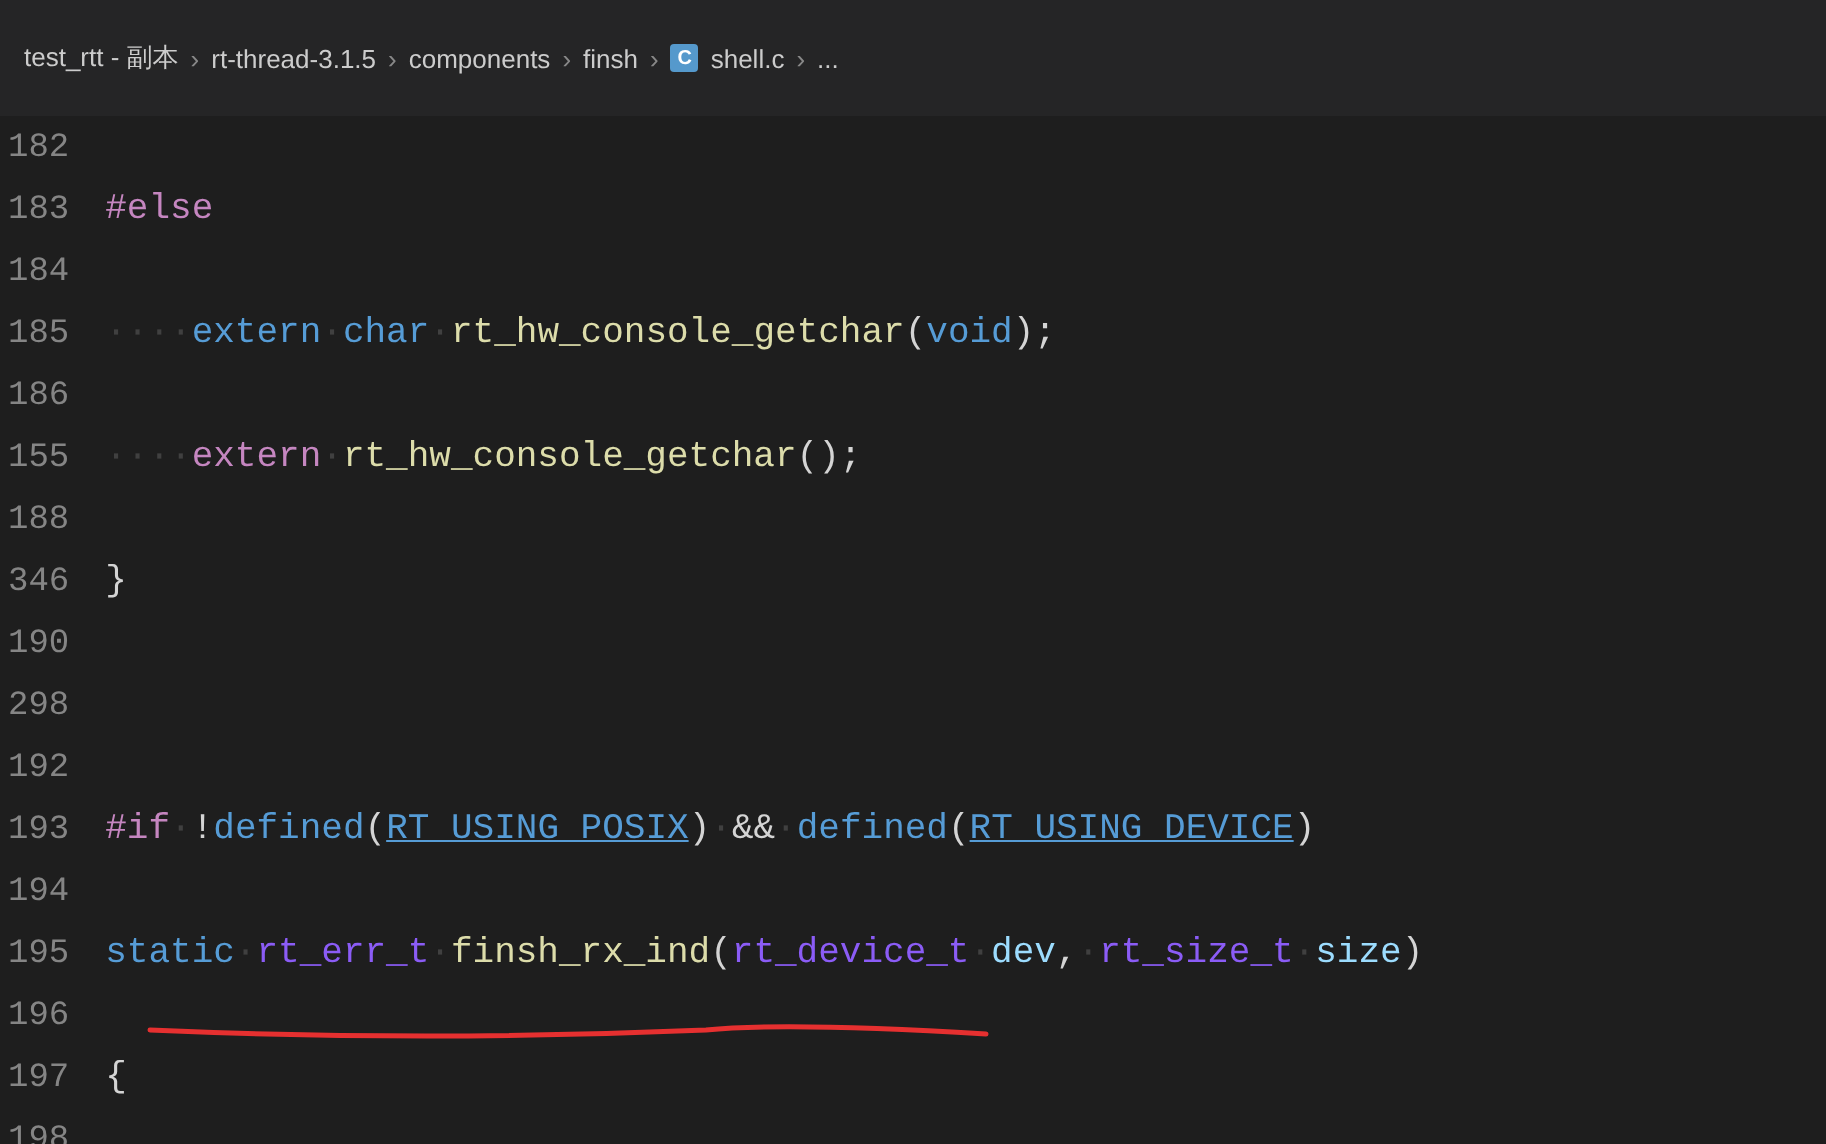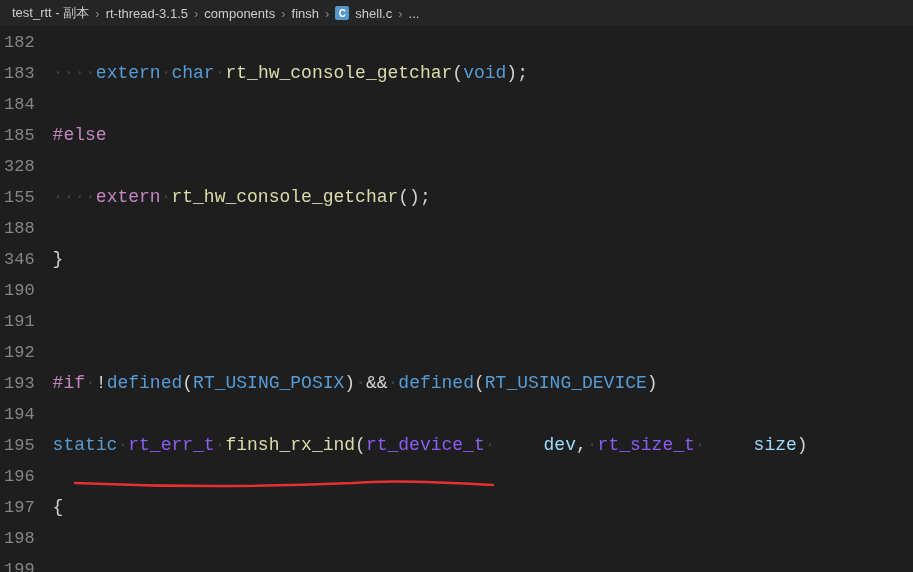--- a/index.html
+++ b/index.html
@@ -7,21 +7,21 @@
       background: #1e1e1e;
       font-family: Consolas, 'Courier New', monospace;
       font-size: 18px;
       width: 913px;
       height: 572px;
       overflow: hidden;
       color: #d4d4d4;
     }
     .breadcrumb {
       background: #252526;
-      padding: 4px 12px;
+      padding: 20px 12px;
       font-size: 13px;
       color: #cccccc;
       display: flex;
       align-items: center;
       gap: 4px;
       font-family: -apple-system, 'Segoe UI', sans-serif;
       border-bottom: 1px solid #1e1e1e;
     }
     .breadcrumb .sep { color: #888; margin: 0 2px; }
     .c-icon {
@@ -58,22 +58,22 @@
       line-height: 31px;
       white-space: pre;
       position: relative;
     }
     .code-line { height: 31px; }
     .whitespace { color: #404040; }
     .k-purple { color: #c586c0; }
     .k-blue { color: #569cd6; }
     .k-type { color: #8b5cf6; }
     .k-func { color: #dcdcaa; }
-    .k-var { color: #9cdcfe; margin-left: 48px; }
-    .k-macro { color: #569cd6; }
+    .k-var { color: #9cdcfe; }
+    .k-macro { color: #569cd6; text-decoration: underline; }
     .punct { color: #d4d4d4; }
     .op { color: #d4d4d4; }
     .annotation {
       position: absolute;
       pointer-events: none;
     }
   </style>
 </head>
 <body>
 
@@ -91,38 +91,38 @@
   <span class="sep">›</span>
   <span>...</span>
 </div>
 
 <div class="editor">
   <div class="gutter">
     <div>182</div>
     <div>183</div>
     <div>184</div>
     <div>185</div>
-    <div>328</div>
+    <div>186</div>
     <div>155</div>
     <div>188</div>
     <div>346</div>
     <div>190</div>
-    <div>191</div>
+    <div>298</div>
     <div>192</div>
     <div>193</div>
     <div>194</div>
     <div>195</div>
     <div>196</div>
     <div>197</div>
     <div>198</div>
     <div>199</div>
   </div>
   <div class="code">
+<div class="code-line"><span class="k-purple">#else</span></div>
 <div class="code-line"><span class="whitespace">····</span><span class="k-blue">extern</span><span class="whitespace">·</span><span class="k-blue">char</span><span class="whitespace">·</span><span class="k-func">rt_hw_console_getchar</span><span class="punct">(</span><span class="k-blue">void</span><span class="punct">);</span></div>
-<div class="code-line"><span class="k-purple">#else</span></div>
 <div class="code-line"><span class="whitespace">····</span><span class="k-purple">extern</span><span class="whitespace">·</span><span class="k-func">rt_hw_console_getchar</span><span class="punct">();</span></div>
 <div class="code-line"><span class="punct">}</span></div>
 <div class="code-line"></div>
 <div class="code-line"><span class="k-purple">#if</span><span class="whitespace">·</span><span class="op">!</span><span class="k-blue">defined</span><span class="punct">(</span><span class="k-macro">RT_USING_POSIX</span><span class="punct">)</span><span class="whitespace">·</span><span class="op">&amp;&amp;</span><span class="whitespace">·</span><span class="k-blue">defined</span><span class="punct">(</span><span class="k-macro">RT_USING_DEVICE</span><span class="punct">)</span></div>
 <div class="code-line"><span class="k-blue">static</span><span class="whitespace">·</span><span class="k-type">rt_err_t</span><span class="whitespace">·</span><span class="k-func">finsh_rx_ind</span><span class="punct">(</span><span class="k-type">rt_device_t</span><span class="whitespace">·</span><span class="k-var">dev</span><span class="punct">,</span><span class="whitespace">·</span><span class="k-type">rt_size_t</span><span class="whitespace">·</span><span class="k-var">size</span><span class="punct">)</span></div>
 <div class="code-line"><span class="punct">{</span></div>
 
 
 
 

